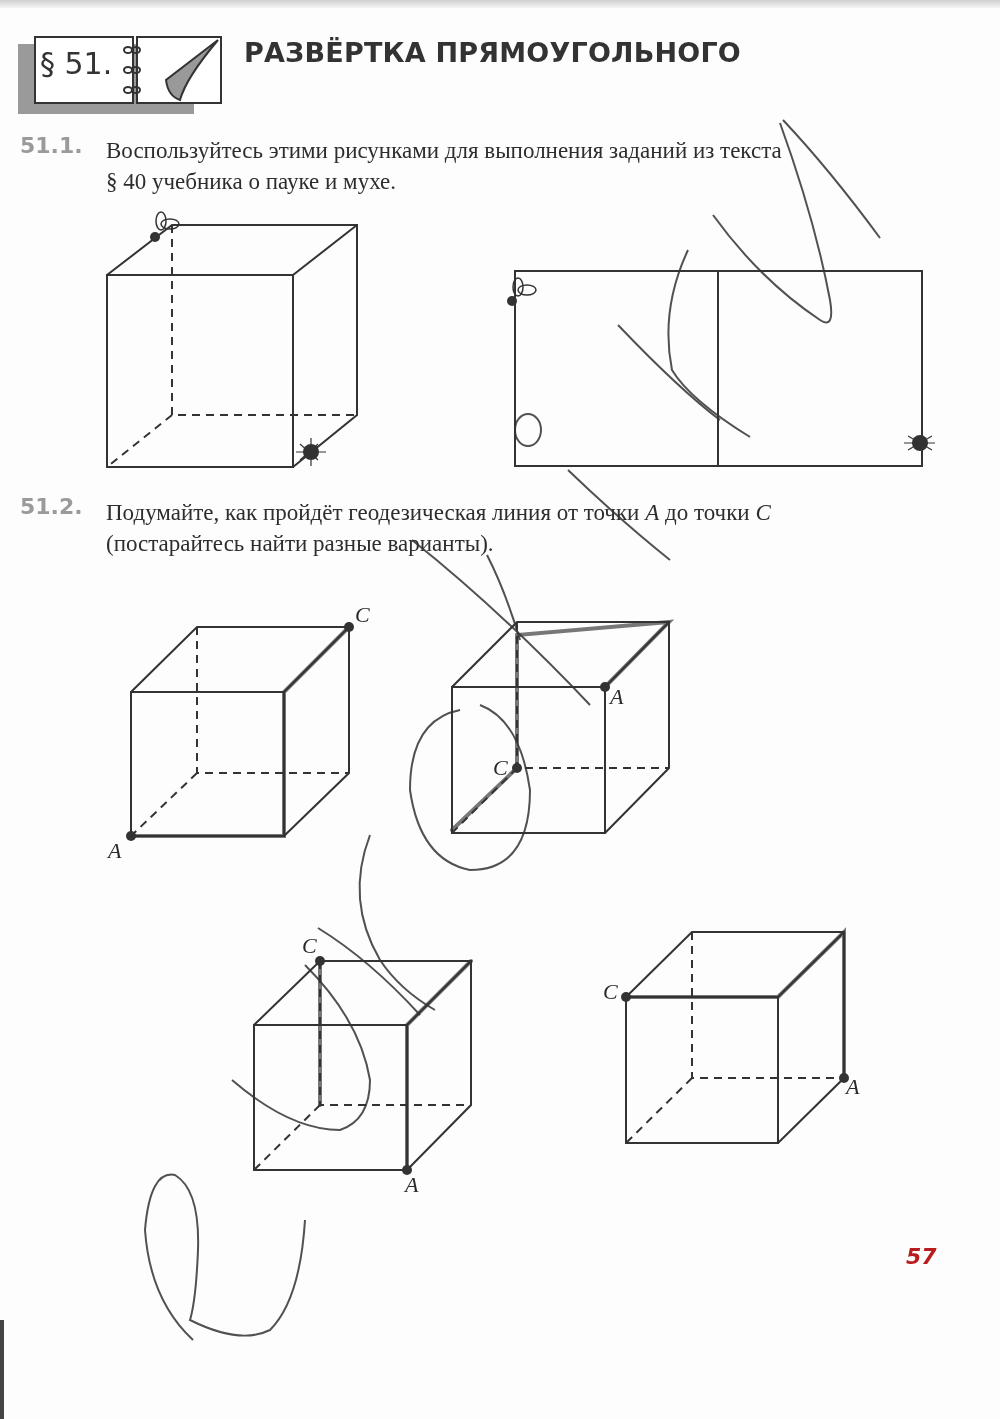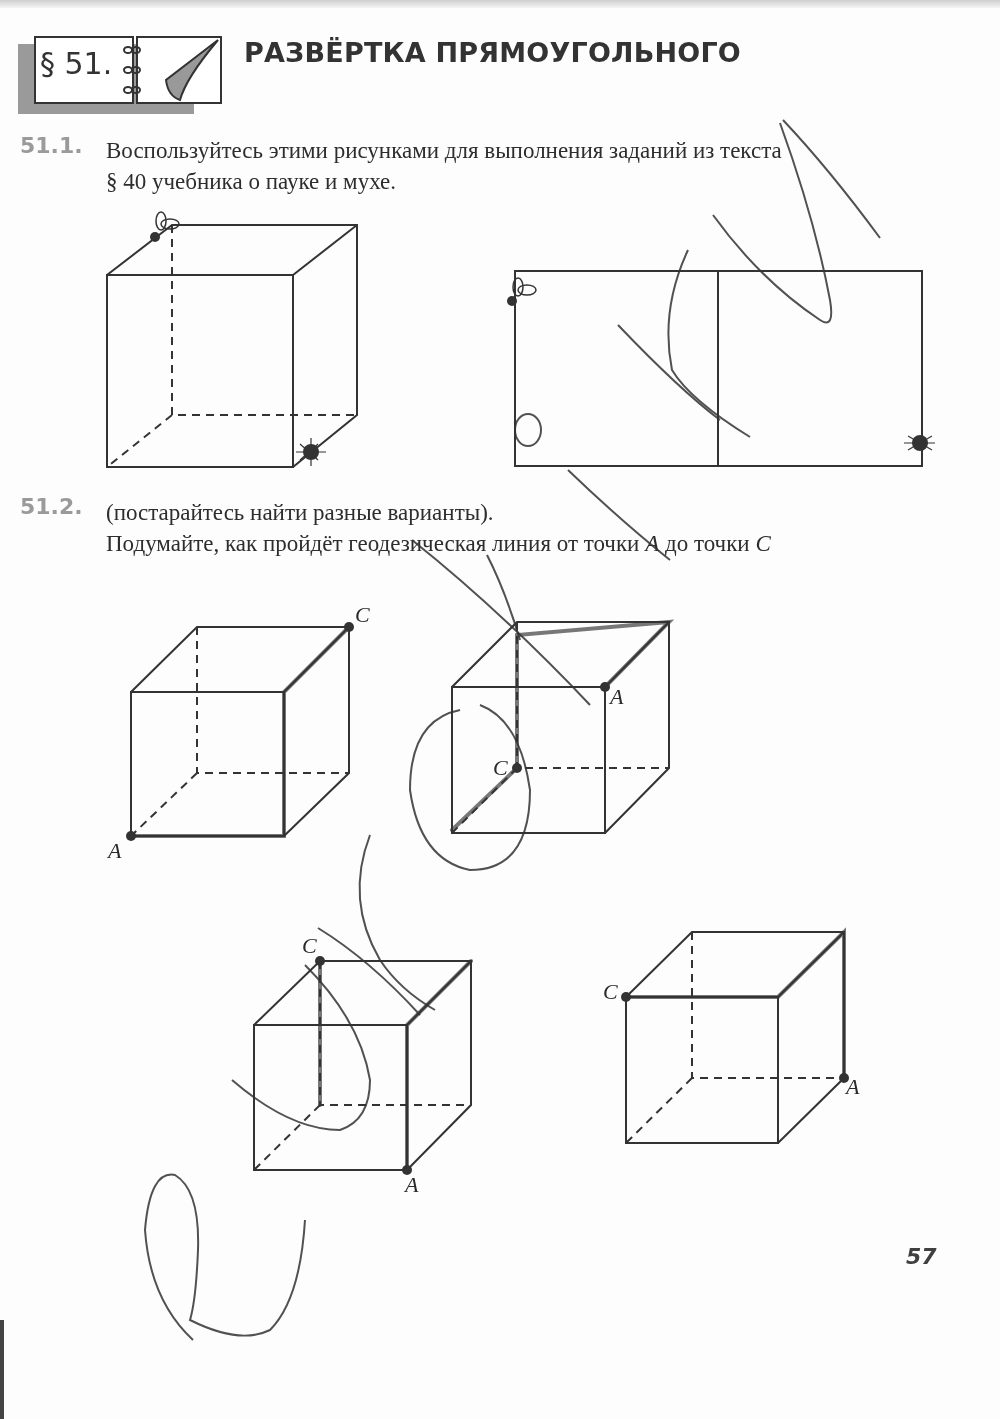--- a/index.html
+++ b/index.html
@@ -10,21 +10,21 @@
   .badge { position:absolute; left:14px; top:30px; width:200px; height:86px; }
   .badge .shadow { position:absolute; left:4px; top:14px; width:176px; height:70px; background:#9a9a9a; }
   .badge .left { position:absolute; left:20px; top:6px; width:96px; height:64px; background:#fff; border:2px solid #333; }
   .badge .right { position:absolute; left:122px; top:6px; width:82px; height:64px; background:#fff; border:2px solid #333; }
   .badge .num { position:absolute; left:26px; top:16px; font-family:"DejaVu Sans", sans-serif; font-weight:normal; font-size:30px; color:#333; }
   .badge .rings { position:absolute; left:108px; top:14px; width:20px; height:54px; }
   .title { position:absolute; left:244px; top:36px; font-family:"DejaVu Sans", sans-serif; font-weight:bold; font-size:27px; line-height:34px; color:#333; letter-spacing:0.2px; }
   .task-num { position:absolute; font-family:"DejaVu Sans", sans-serif; font-weight:bold; font-size:22px; color:#9a9a9a; }
   .task-text { position:absolute; left:106px; font-size:21px; line-height:31px; color:#2d2d2d; font-family:"Liberation Serif", serif; font-size:23px; }
   .task-text i { font-style:italic; }
-  .page-num { position:absolute; left:906px; top:1244px; font-family:"DejaVu Sans", sans-serif; font-weight:bold; font-style:italic; font-size:22px; color:#404040; }
+  .page-num { position:absolute; left:906px; top:1244px; font-family:"DejaVu Sans", sans-serif; font-weight:bold; font-style:italic; font-size:22px; color:#b91c1c; }
   svg.fig { position:absolute; left:0; top:0; }
   .lbl { font-family:"Liberation Serif", serif; font-style:italic; font-size:22px; fill:#2a2a2a; }
 </style>
 </head>
 <body>
 
 <div class="scan-top"></div>
 <div class="scan-left"></div>
 
 <div class="badge">
@@ -53,22 +53,22 @@
 </div>
 
 <span class="task-num" style="left:20px; top:133px;">51.1.</span>
 <div class="task-text" style="top:128px;margin-top:7px;">
   <div>Воспользуйтесь этими рисунками для выполнения заданий из текста</div>
   <div>§ 40 учебника о пауке и мухе.</div>
 </div>
 
 <span class="task-num" style="left:20px; top:494px;">51.2.</span>
 <div class="task-text" style="top:497px;">
+  <div><span>Подумайте, как пройдёт геодезическая линия от точки </span><i>A</i><span> до точки </span><i>C</i></div>
   <div>(постарайтесь найти разные варианты).</div>
-  <div><span>Подумайте, как пройдёт геодезическая линия от точки </span><i>A</i><span> до точки </span><i>C</i></div>
 </div>
 
 <svg class="fig" width="1000" height="1419">
   <defs>
     <style>
       .e { stroke:#333; stroke-width:2; fill:none; }
       .d { stroke:#333; stroke-width:2; fill:none; stroke-dasharray:8 6; }
       .h { stroke:#777; stroke-width:4; fill:none; stroke-linecap:round; }
       .p { stroke:#333; stroke-width:2; fill:none; opacity:0.85; }
     </style>

